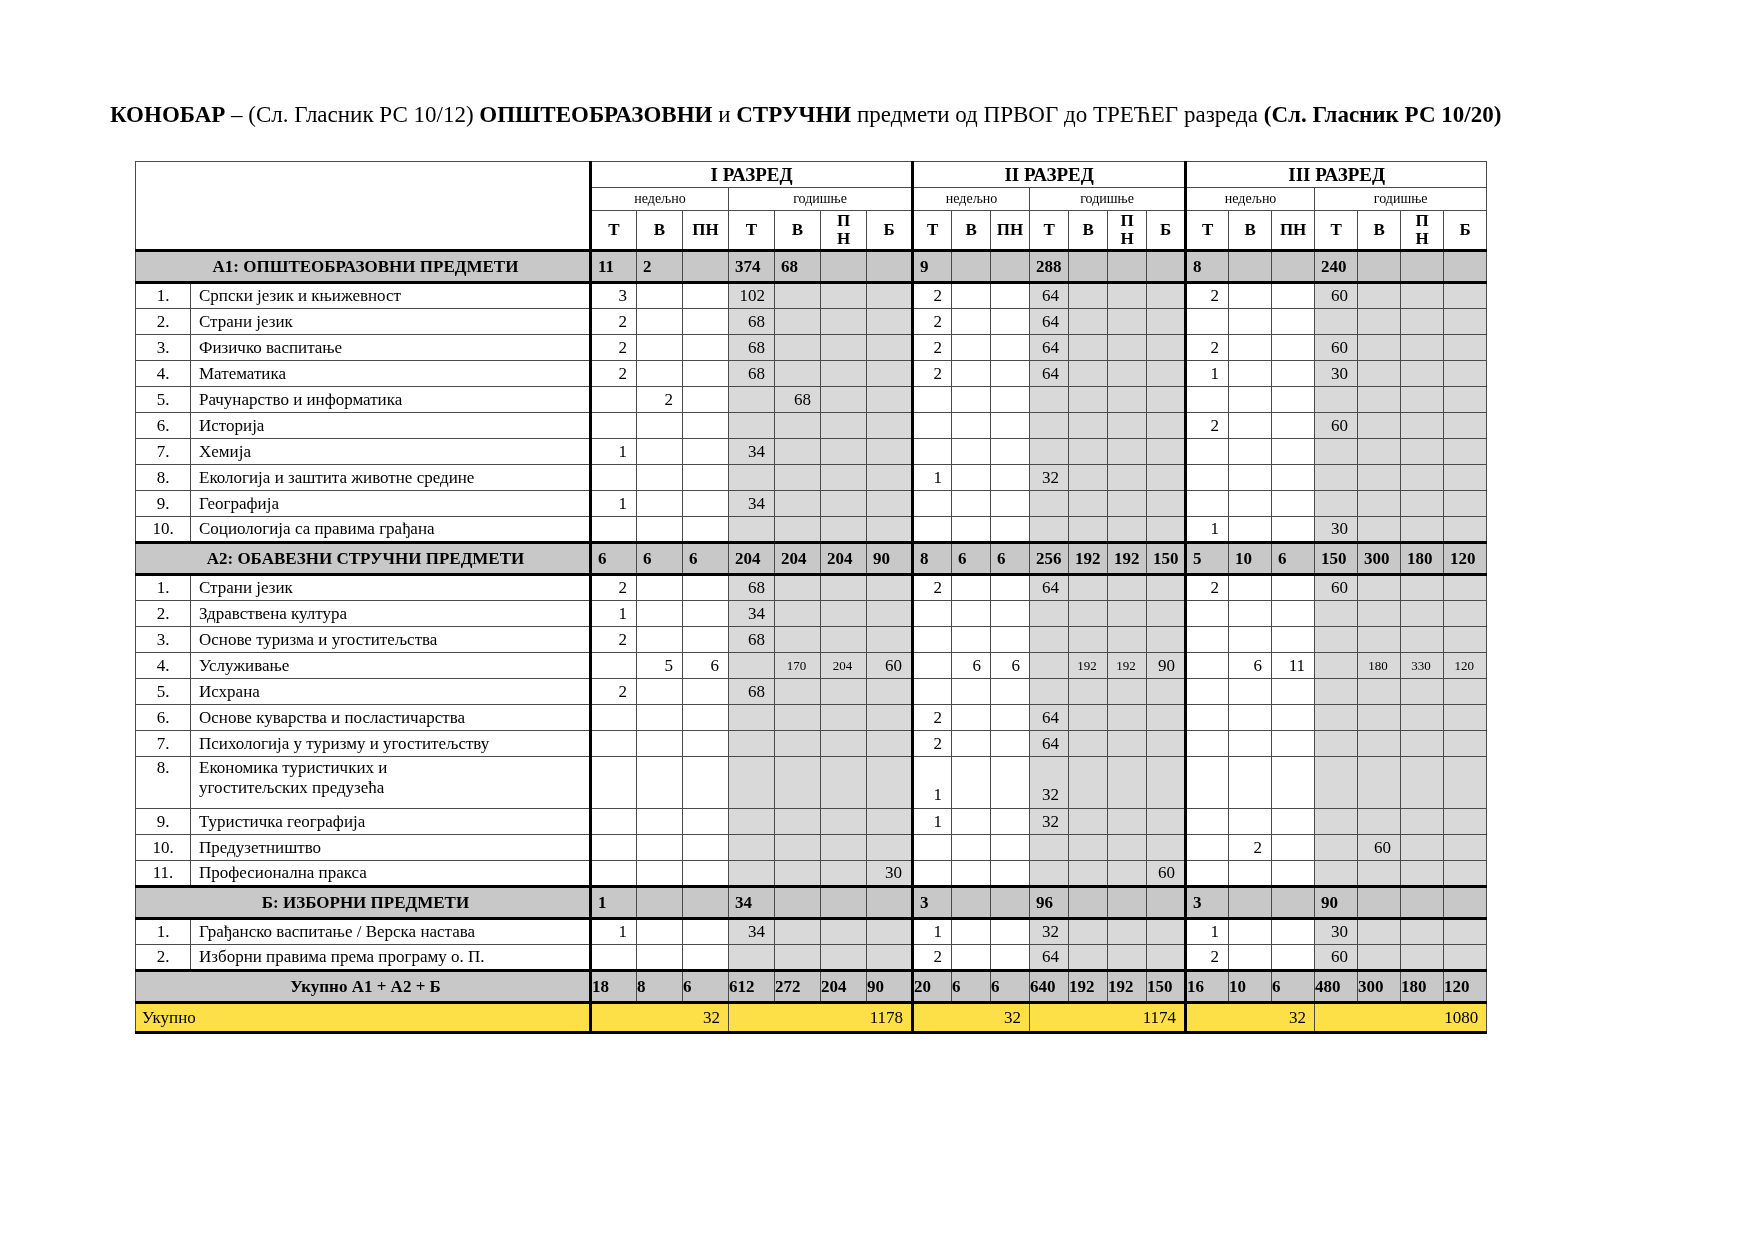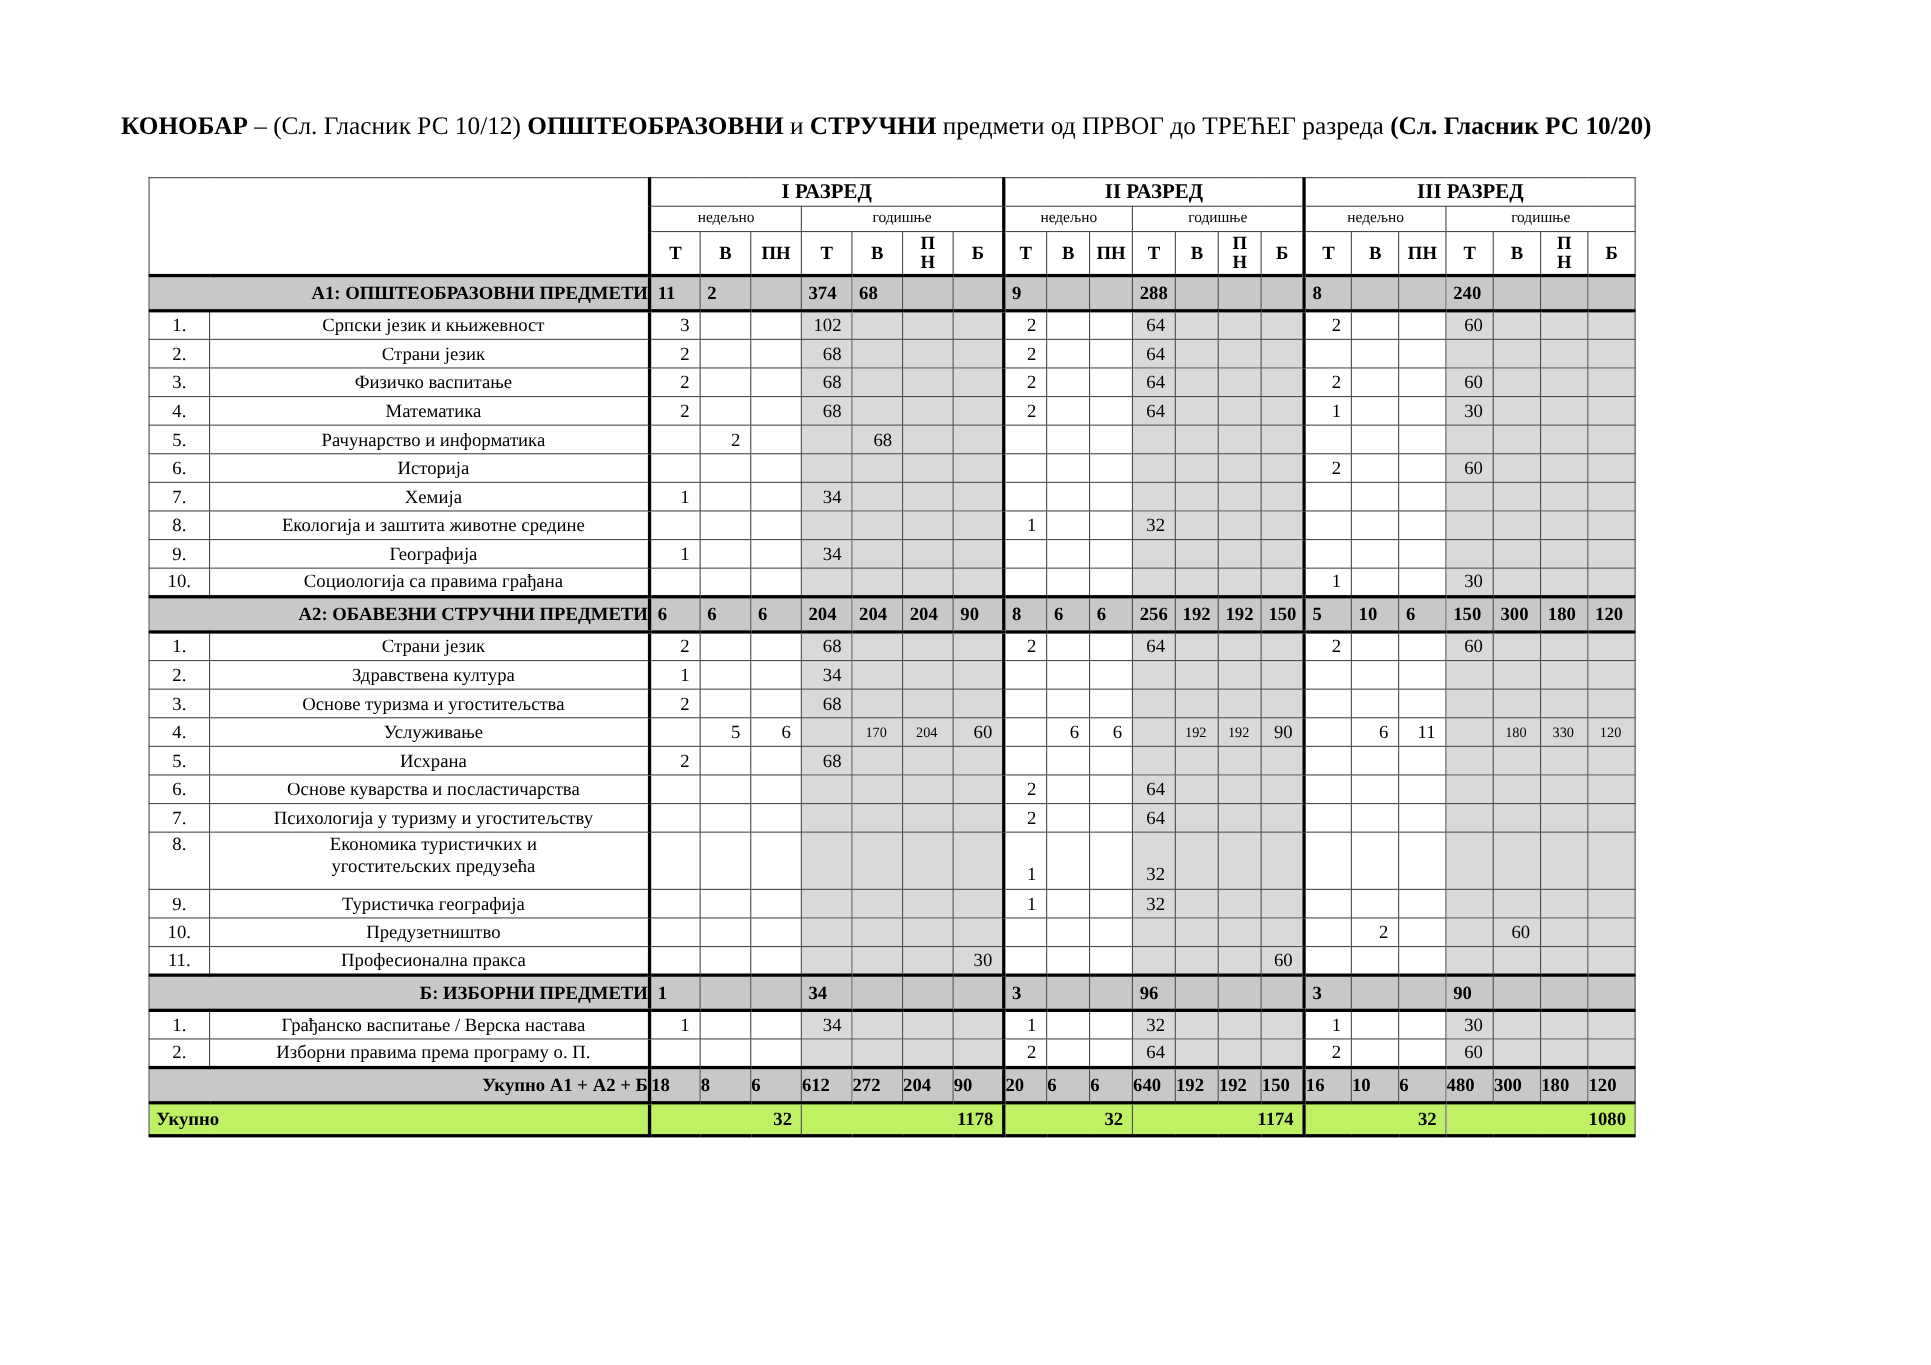--- a/index.html
+++ b/index.html
@@ -19,28 +19,28 @@
   tr.hr3{height:40px;} tr.hr3 th{font-weight:bold;font-size:17px;}
   .wrap{white-space:pre-line;line-height:1.05;}
 
   tbody tr{height:26px;}
   tr.sec,tr.tot{height:32px;}
   tr.tall{height:52px;}
   tr.grand{height:30px;}
 
   td.yearly{background:#d9d9d9;}
   tr.sec td,tr.tot td{background:#c8c8c8;font-weight:bold;border-top:3px solid #000;border-bottom:3px solid #000;}
-  tr.grand td{background:#bef264;font-weight:bold;border-top:3px solid #000;border-bottom:3px solid #000;}
+  tr.grand td{background:#fde047;font-weight:normal;border-top:3px solid #000;border-bottom:3px solid #000;}
 
   td.num{text-align:center;}
-  td.name{text-align:center;padding-left:8px;line-height:1.15;}
+  td.name{text-align:left;padding-left:8px;line-height:1.15;}
   td.val{text-align:right;padding-right:9px;}
   td.val.small{font-size:13px;text-align:center;padding-right:2px;}
   tr.sec td.val{text-align:left;padding-left:6px;padding-right:0;}
-  tr.sec td.label,tr.tot td.label{text-align:right;padding-left:6px;}
+  tr.sec td.label,tr.tot td.label{text-align:center;padding-left:6px;}
   tr.tot td.val{text-align:left;padding-right:8px;}
   tr.grand td.label{text-align:left;padding-left:6px;}
   tr.grand td.gval{text-align:right;padding-right:8px;}
   .thickL{border-left:3px solid #000 !important;}
   tr.tall td{vertical-align:bottom;padding-bottom:3px;}
   tr.tall td.num,tr.tall td.name{vertical-align:top;padding-top:1px;}
 </style>
 </head>
 <body>
 

